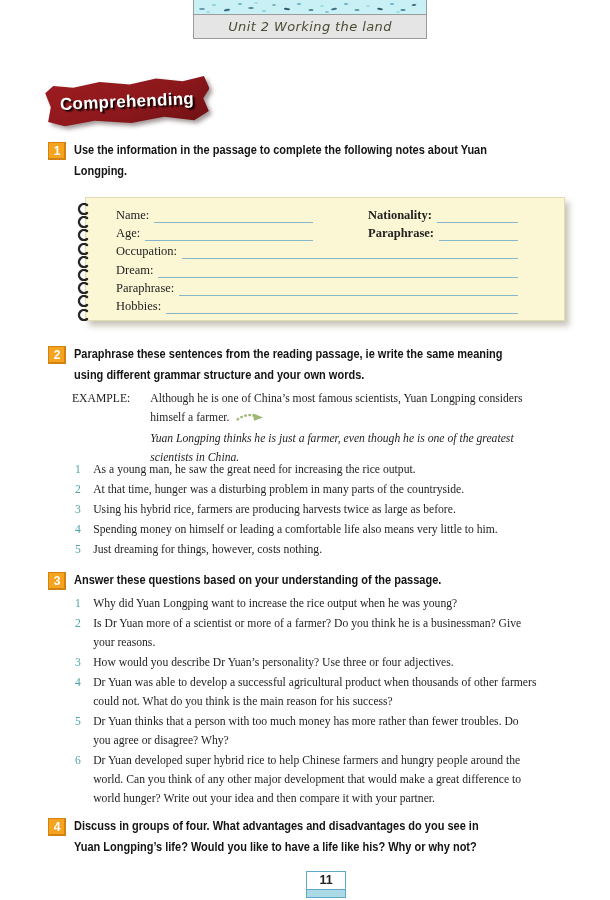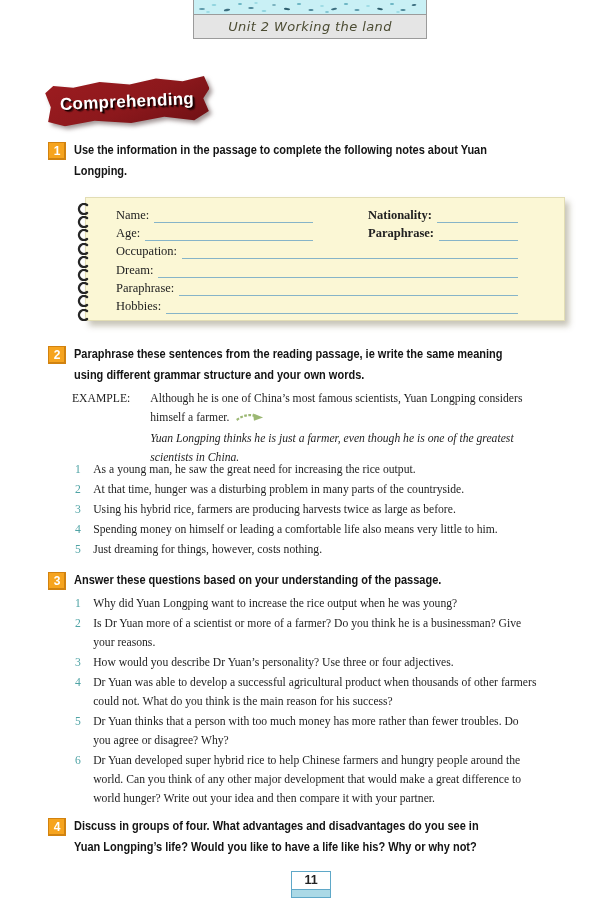--- a/index.html
+++ b/index.html
@@ -58,21 +58,21 @@
 
   
   .plist{position:absolute;left:75px;width:548px;
          font-family:"Liberation Serif",serif;font-size:12.8px;line-height:19px;color:#1d1d1d;
          transform:scaleX(.91);transform-origin:0 0;}
   .pl-row{display:flex;margin-bottom:1px;}
   .pl-num{flex:0 0 20px;color:#4FA3A5;}
   .pl-text{flex:1 1 auto;white-space:pre-line;}
 
   
-  .pagebox{position:absolute;left:291px;top:871px;width:38px;border:1px solid #5FA8C8;}
+  .pagebox{position:absolute;left:306px;top:871px;width:38px;border:1px solid #5FA8C8;}
   .pg-num{height:17px;background:#fff;text-align:center;font-weight:bold;font-size:12.5px;line-height:17px;color:#222;}
   .pg-strip{height:7px;background:#ABD9E6;border-top:1px solid #5FA8C8;}
 </style>
 </head>
 <body>
 
 <div id="page">
 
   <div class="unit-header">
     <div class="drops">

